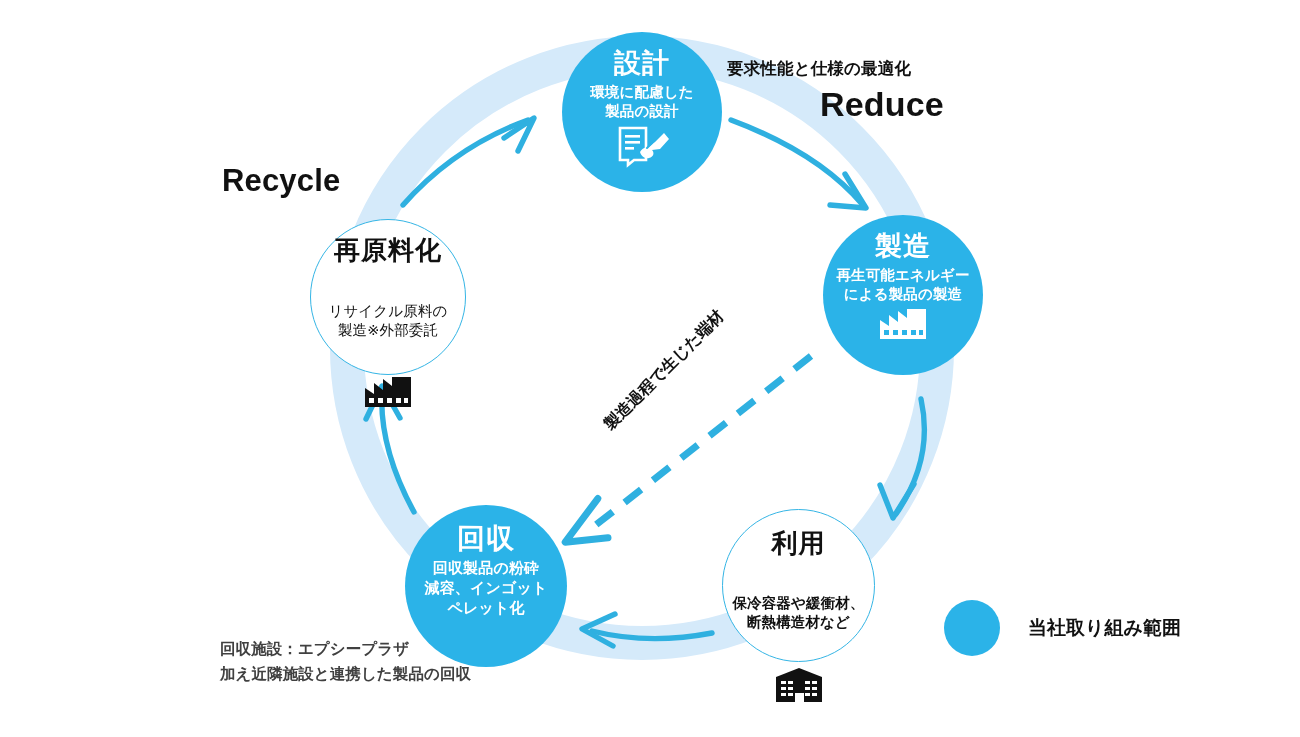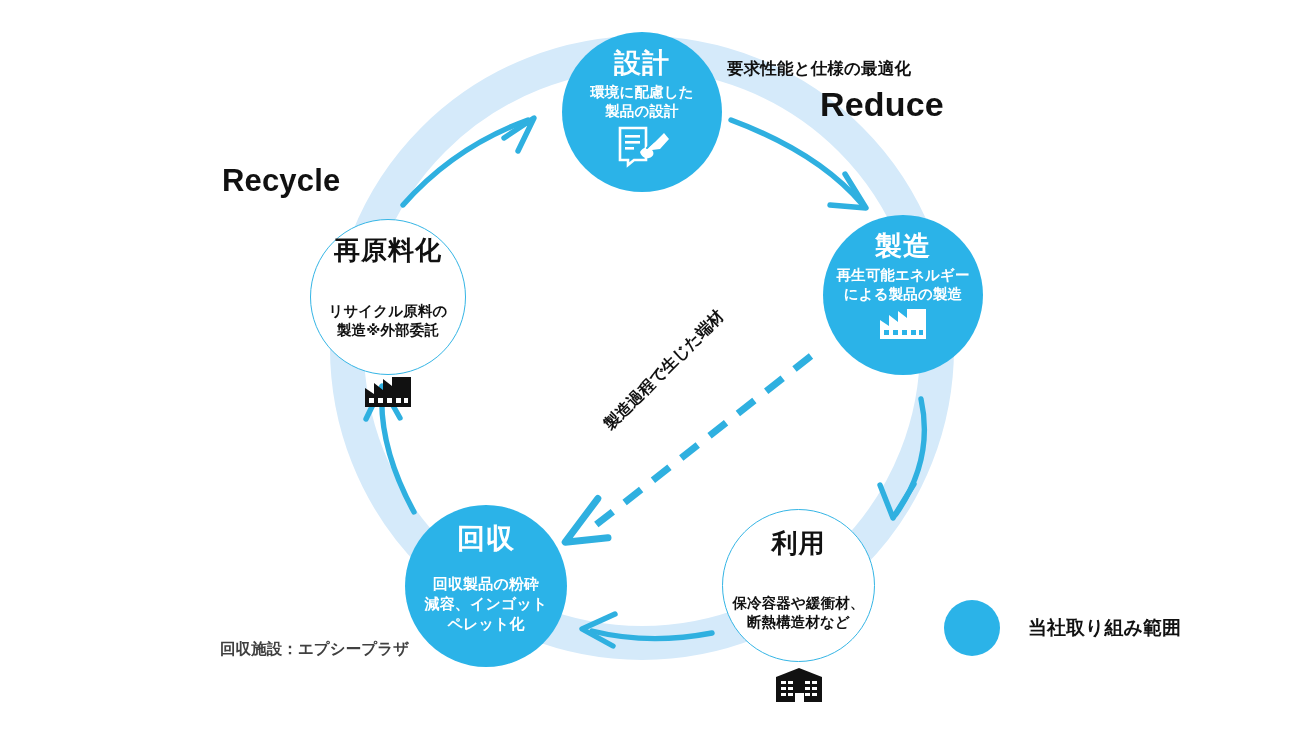--- a/index.html
+++ b/index.html
@@ -72,27 +72,27 @@
   #node-manufacture { left: 823px; top: 215px; width: 160px; height: 160px; }
   #node-manufacture .node-title { font-size: 27px; margin-top: 17px; }
   #node-manufacture .node-desc  { font-size: 14.5px; margin-top: 6px; }
   #node-manufacture .node-icon  { margin-top: 4px; }
 
   #node-use { left: 722px; top: 509px; width: 153px; height: 153px; }
   #node-use .node-title { font-size: 26px; margin-top: 20px; }
   #node-use .node-desc  { font-size: 14.5px; margin-top: 5px; font-weight: bold; }
   #node-use .node-icon  { margin-top: 3px; }
 
-  #node-collect { left: 405px; top: 505px; width: 162px; height: 162px; gap: 16px; }
+  #node-collect { left: 405px; top: 505px; width: 162px; height: 162px; }
   #node-collect .node-title { font-size: 28px; margin-top: 19px; }
   #node-collect .node-desc  { font-size: 15px; margin-top: 5px; }
 
   #node-remat { left: 310px; top: 219px; width: 156px; height: 156px; }
   #node-remat .node-title { font-size: 26px; margin-top: 17px; }
-  #node-remat .node-desc  { font-size: 14.5px; margin-top: 6px; font-weight: bold; }
+  #node-remat .node-desc  { font-size: 14.5px; margin-top: 6px; font-weight: normal; }
   #node-remat .node-icon  { margin-top: 4px; }
 
   
   .label {
     position: absolute;
     color: #111111;
     white-space: nowrap;
   }
   #label-reduce-sub {
     left: 727px; top: 58px;
@@ -283,20 +283,21 @@
     </div>
   </div>
 
   <div id="label-reduce-sub" class="label">要求性能と仕様の最適化</div>
   <div id="label-reduce" class="label">Reduce</div>
   <div id="label-recycle" class="label">Recycle</div>
   <div id="label-dashed">製造過程で生じた端材</div>
 
   <div id="note-collect-facility">
     <div>回収施設：エプシープラザ</div>
+    <div>加え近隣施設と連携した製品の回収</div>
   </div>
 
   <div id="legend">
     <div class="swatch"></div>
     <div class="legend-text">当社取り組み範囲</div>
   </div>
 
 </div>
 
 </body></html>

